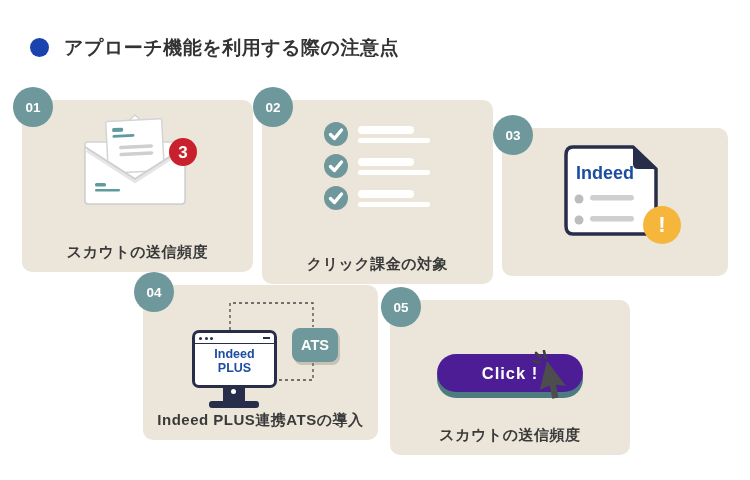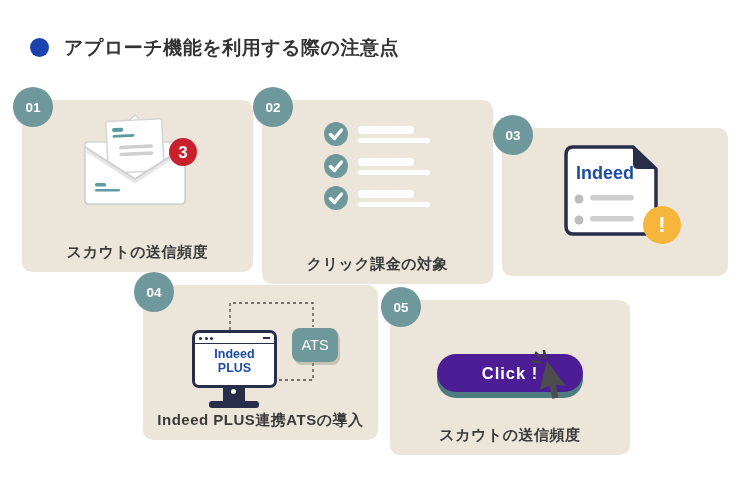--- a/index.html
+++ b/index.html
@@ -49,21 +49,21 @@
            border-radius:7px;padding:3px;box-sizing:border-box;}
   .screen{width:100%;height:100%;background:#fff;border-radius:4px;overflow:hidden;}
   .chrome{height:10px;border-bottom:1.5px solid #282d4a;display:flex;align-items:center;padding:0 4px;}
   .chrome .dot{width:3px;height:3px;border-radius:50%;background:#282d4a;margin-right:2.5px;}
   .chrome .dash-btn{margin-left:auto;width:7px;height:2.5px;background:#282d4a;}
   .screen-text{font-weight:bold;color:#1c4da1;font-size:12.5px;line-height:14px;text-align:center;margin-top:3px;}
   .neck{position:absolute;left:80px;top:102px;width:22px;height:15px;background:#282d4a;}
   .neck::after{content:"";position:absolute;left:8px;top:2px;width:5px;height:5px;border-radius:50%;background:#fff;}
   .base{position:absolute;left:66px;top:116px;width:50px;height:7px;background:#282d4a;border-radius:3px;}
   .ats-box{position:absolute;left:149px;top:43px;width:46px;height:34px;background:#6e989b;border-radius:8px;
-           color:#fff;font-weight:normal;font-size:14.5px;display:flex;align-items:center;justify-content:center;
+           color:#fff;font-weight:bold;font-size:14.5px;display:flex;align-items:center;justify-content:center;
            box-shadow:2px 3px 0 rgba(130,125,110,0.35);}
 
   
   .click-pill{position:absolute;left:47px;top:54px;width:146px;height:38px;border-radius:19px;
               background:#4c1d95;box-shadow:0 6px 0 #4d7b80;color:#fff;font-weight:bold;
               font-size:16.5px;letter-spacing:1px;text-align:center;line-height:38px;}
   .cursor-wrap{position:absolute;left:138px;top:50px;}
 </style>
 </head>
 <body>

